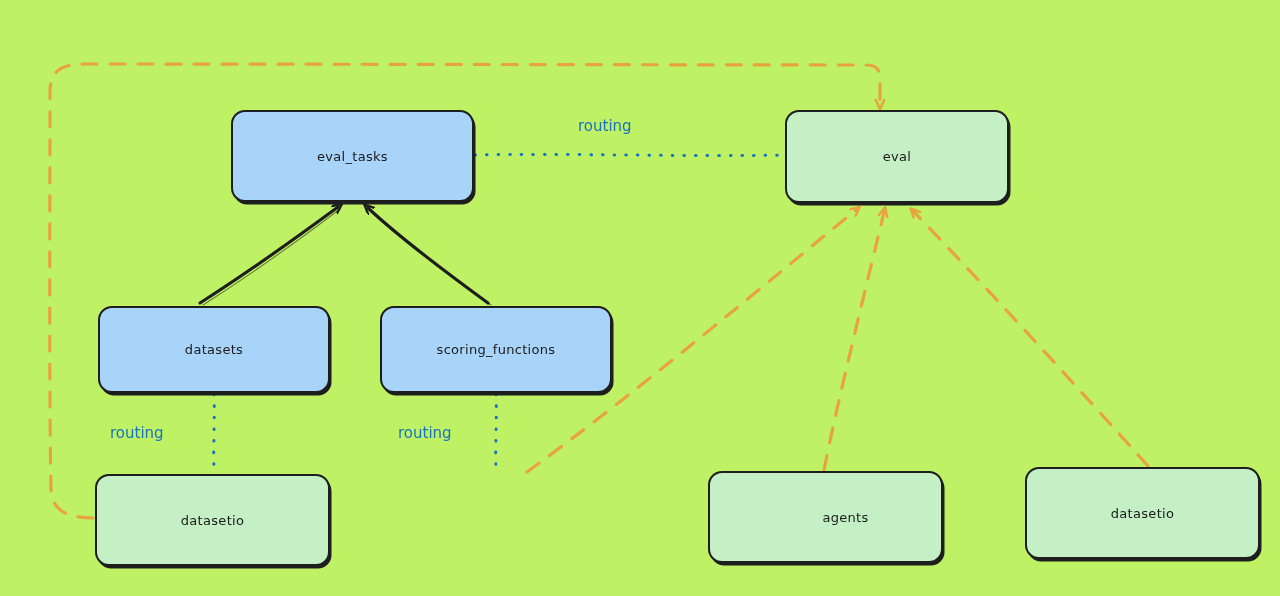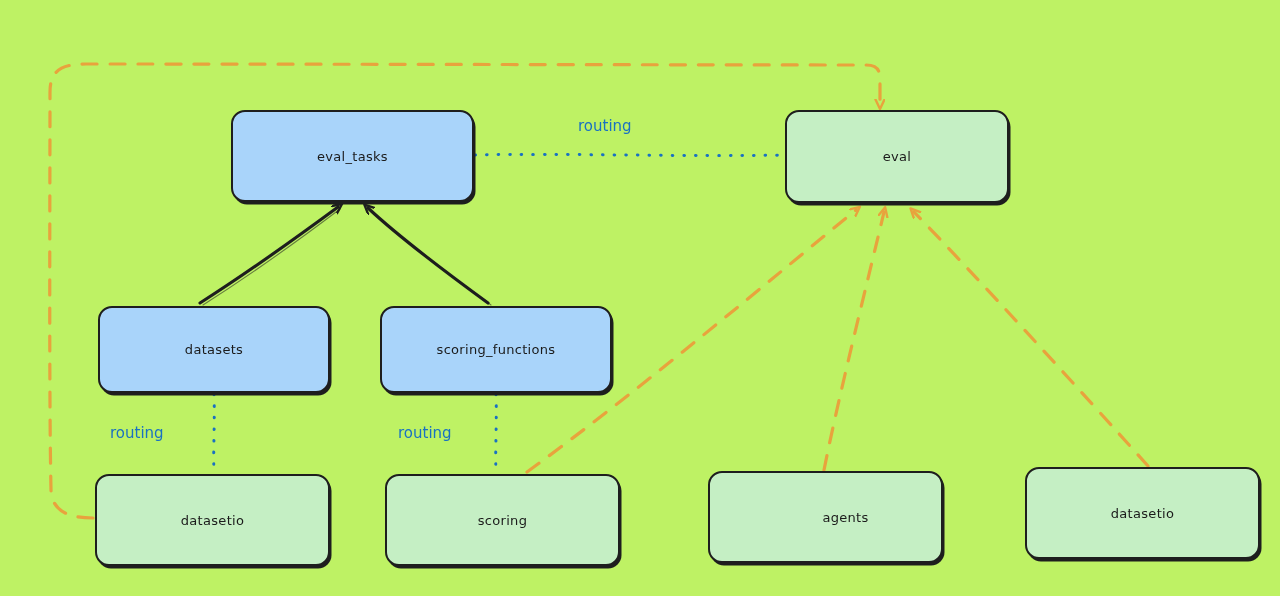--- a/index.html
+++ b/index.html
@@ -120,23 +120,20 @@
   </div>
 
   <div class="node blue" style="left:380px; top:306px; width:232px; height:87px;">
     <span class="node-label">scoring_functions</span>
   </div>
 
   <div class="node green" style="left:95px; top:474px; width:235px; height:92px;">
     <span class="node-label">datasetio</span>
   </div>
 
-  <div class="node green" style="left:385px; top:474px; width:235px; height:92px;">
-    <span class="node-label">scoring</span>
-  </div>
 
   <div class="node green" style="left:708px; top:471px; width:235px; height:92px;padding-left:40px;">
     <span class="node-label">agents</span>
   </div>
 
   <div class="node green" style="left:1025px; top:467px; width:235px; height:92px;">
     <span class="node-label">datasetio</span>
   </div>
 
 </div>

